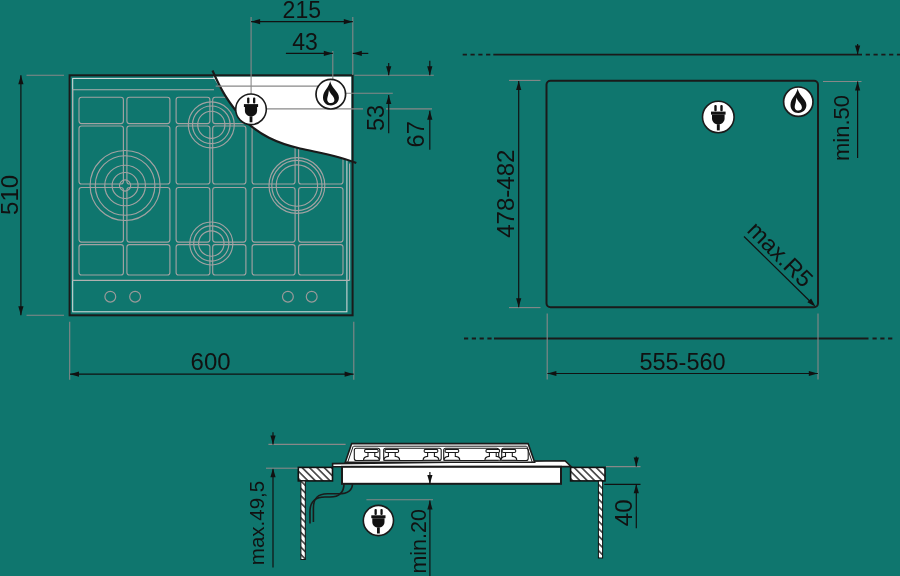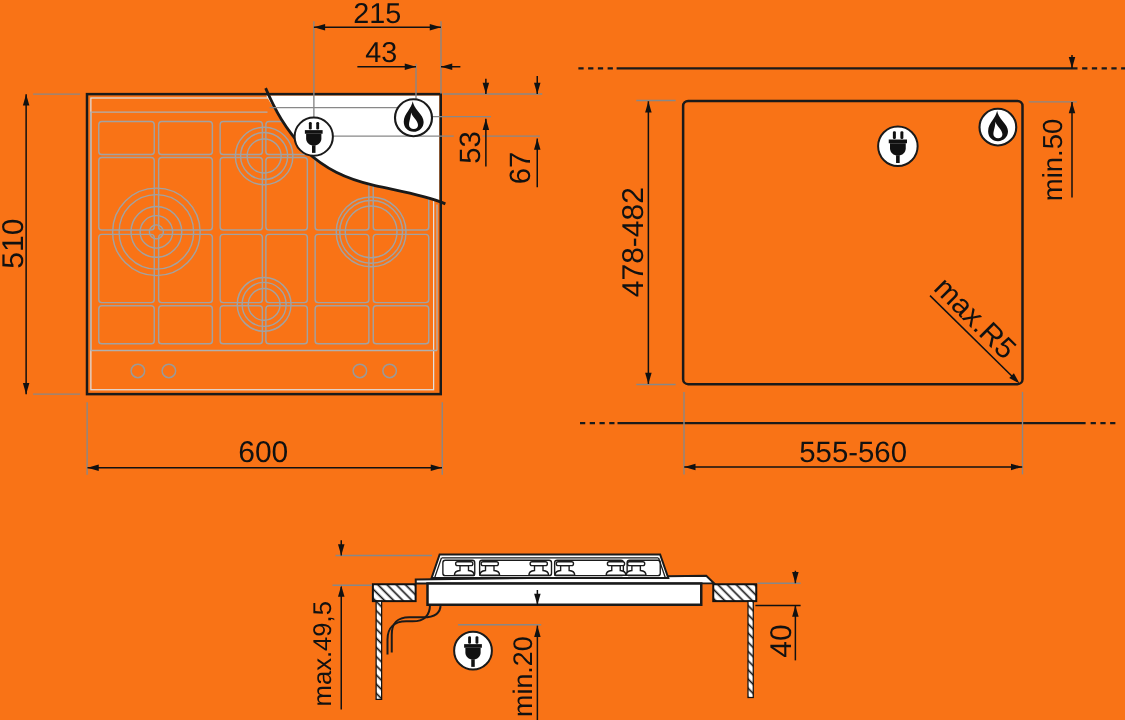--- a/index.html
+++ b/index.html
@@ -1,16 +1,16 @@
 <!DOCTYPE html>
 <html><head>
 <meta charset="utf-8">
 <style>
 html,body{margin:0;padding:0;background:#fff;}
-#wrap{width:900px;height:576px;position:relative;overflow:hidden;background:#f97316;}
+#wrap{width:900px;height:576px;position:relative;overflow:hidden;background:#0f766e;}
 text{font-family:"Liberation Sans",sans-serif;fill:#111;}
 </style>
 </head>
 <body>
 <div id="wrap">
 <svg width="900" height="576" viewBox="0 0 900 576">
 <defs>
 <pattern id="hatch" patternUnits="userSpaceOnUse" width="5.2" height="5.2" patternTransform="rotate(-45)">
 <rect width="5.2" height="5.2" fill="#fff"></rect>
 <line x1="2.6" y1="0" x2="2.6" y2="5.2" stroke="#111" stroke-width="1.3"></line>

